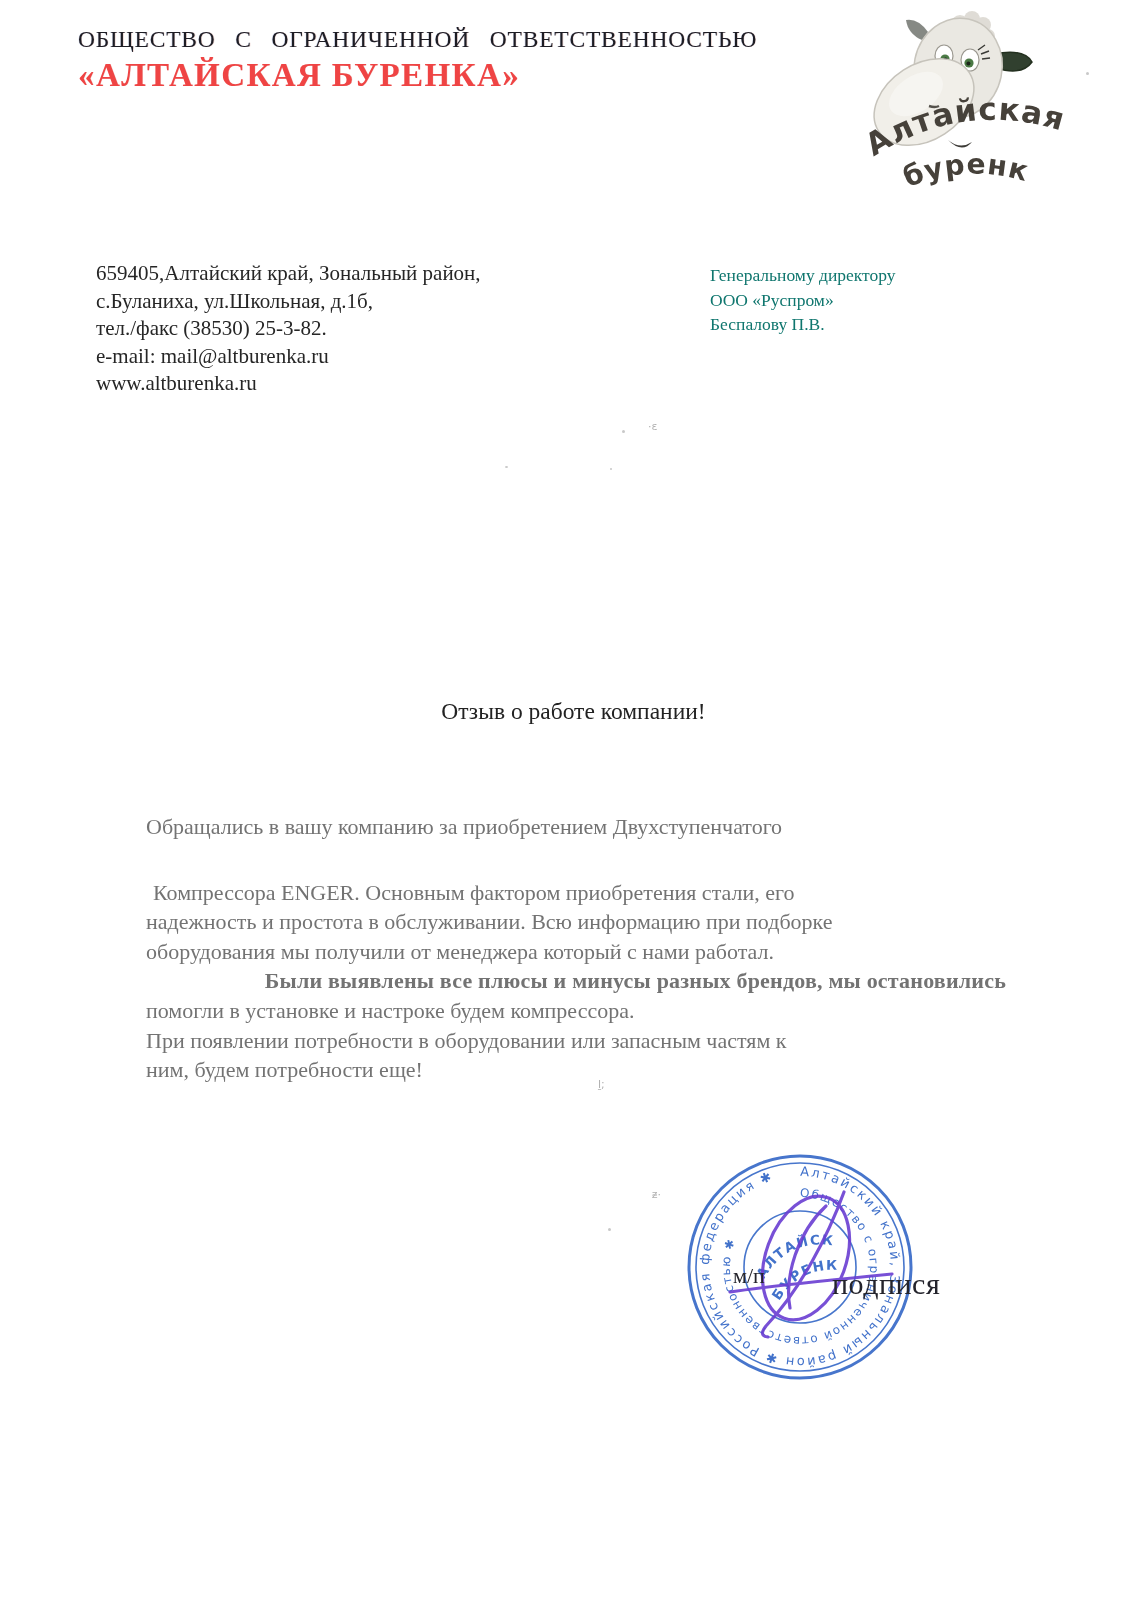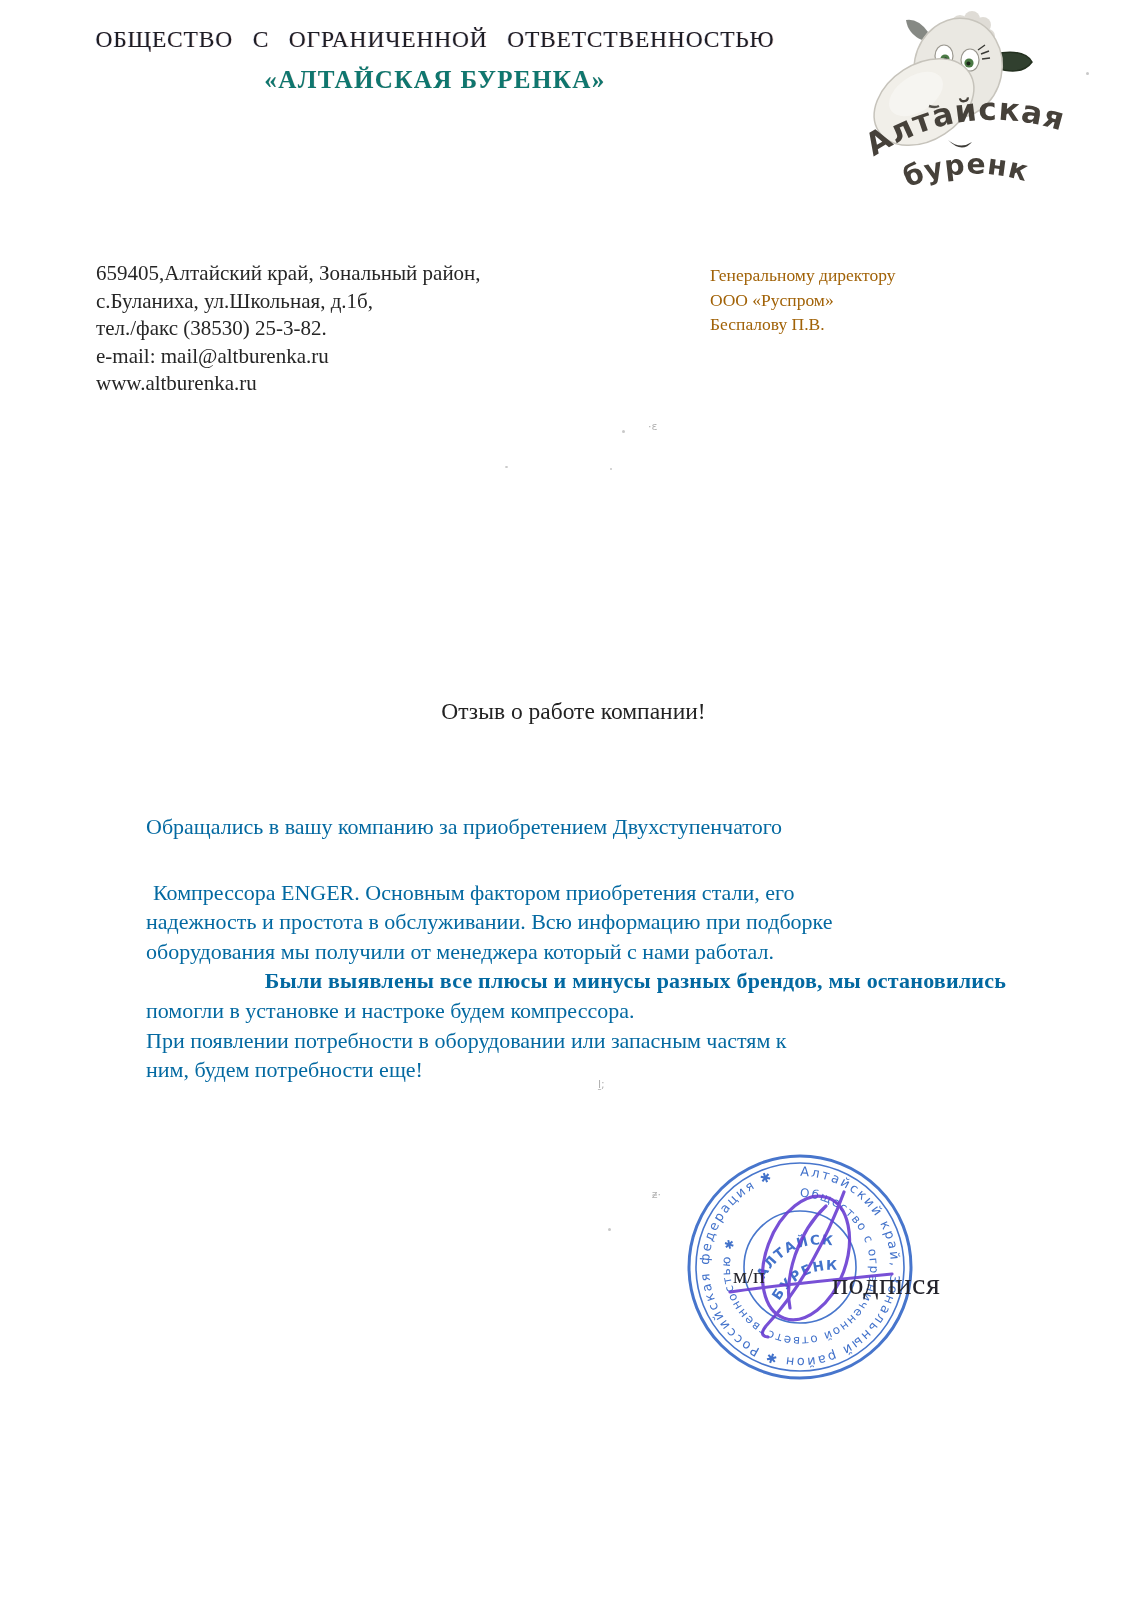--- a/index.html
+++ b/index.html
@@ -13,36 +13,36 @@
     font-family: "Liberation Serif", serif;
     color: #232323;
   }
 
   
   .org-header {
     position: absolute;
     left: 78px;
     top: 26px;
     width: 714px;
-    text-align: center;
+    text-align: left;
   }
   .org-line1 {
     font-size: 23.5px;
     letter-spacing: 0.8px;
     word-spacing: 13px;
     color: #1d1d24;
     text-shadow: 0.6px 0 0 rgba(170,60,40,0.22), -0.6px 0 0 rgba(40,70,170,0.18);
     white-space: nowrap;
   }
   .org-line2 {
-    margin-top: 13px;
-    font-size: 25px;
+    margin-top: 4px;
+    font-size: 33px;
     font-weight: bold;
     letter-spacing: 1.4px;
-    color: #0f766e;
+    color: #ef4444;
     text-shadow: 0.5px 0 0 rgba(170,60,40,0.18);
   }
 
   
   .logo-box {
     position: absolute;
     left: 856px;
     top: 6px;
     width: 210px;
     height: 190px;
@@ -56,42 +56,42 @@
     font-size: 21px;
     line-height: 27.5px;
     color: #262626;
   }
   .recipient-block {
     position: absolute;
     left: 710px;
     top: 263px;
     font-size: 17.5px;
     line-height: 24.5px;
-    color: #a16207;
+    color: #0f766e;
   }
 
   
   .letter-title {
     position: absolute;
     left: 0;
     top: 698px;
     width: 1131px;
     text-align: center;
     font-size: 23.5px;
     color: #222;
     transform: translateX(8px);
   }
   .letter-body {
     position: absolute;
     left: 146px;
     top: 812px;
     width: 860px;
     font-size: 22px;
     line-height: 29.6px;
-    color: #0369a1;
+    color: #737373;
   }
   .letter-body .line { white-space: nowrap; }
   .letter-body .line.indent1 { padding-left: 7px; margin-top: 36px; }
   .letter-body .line.emph { font-weight: 600; letter-spacing: 0.2px; text-align: right; }
 
   
   .stamp-area {
     position: absolute;
     left: 660px;
     top: 1140px;

